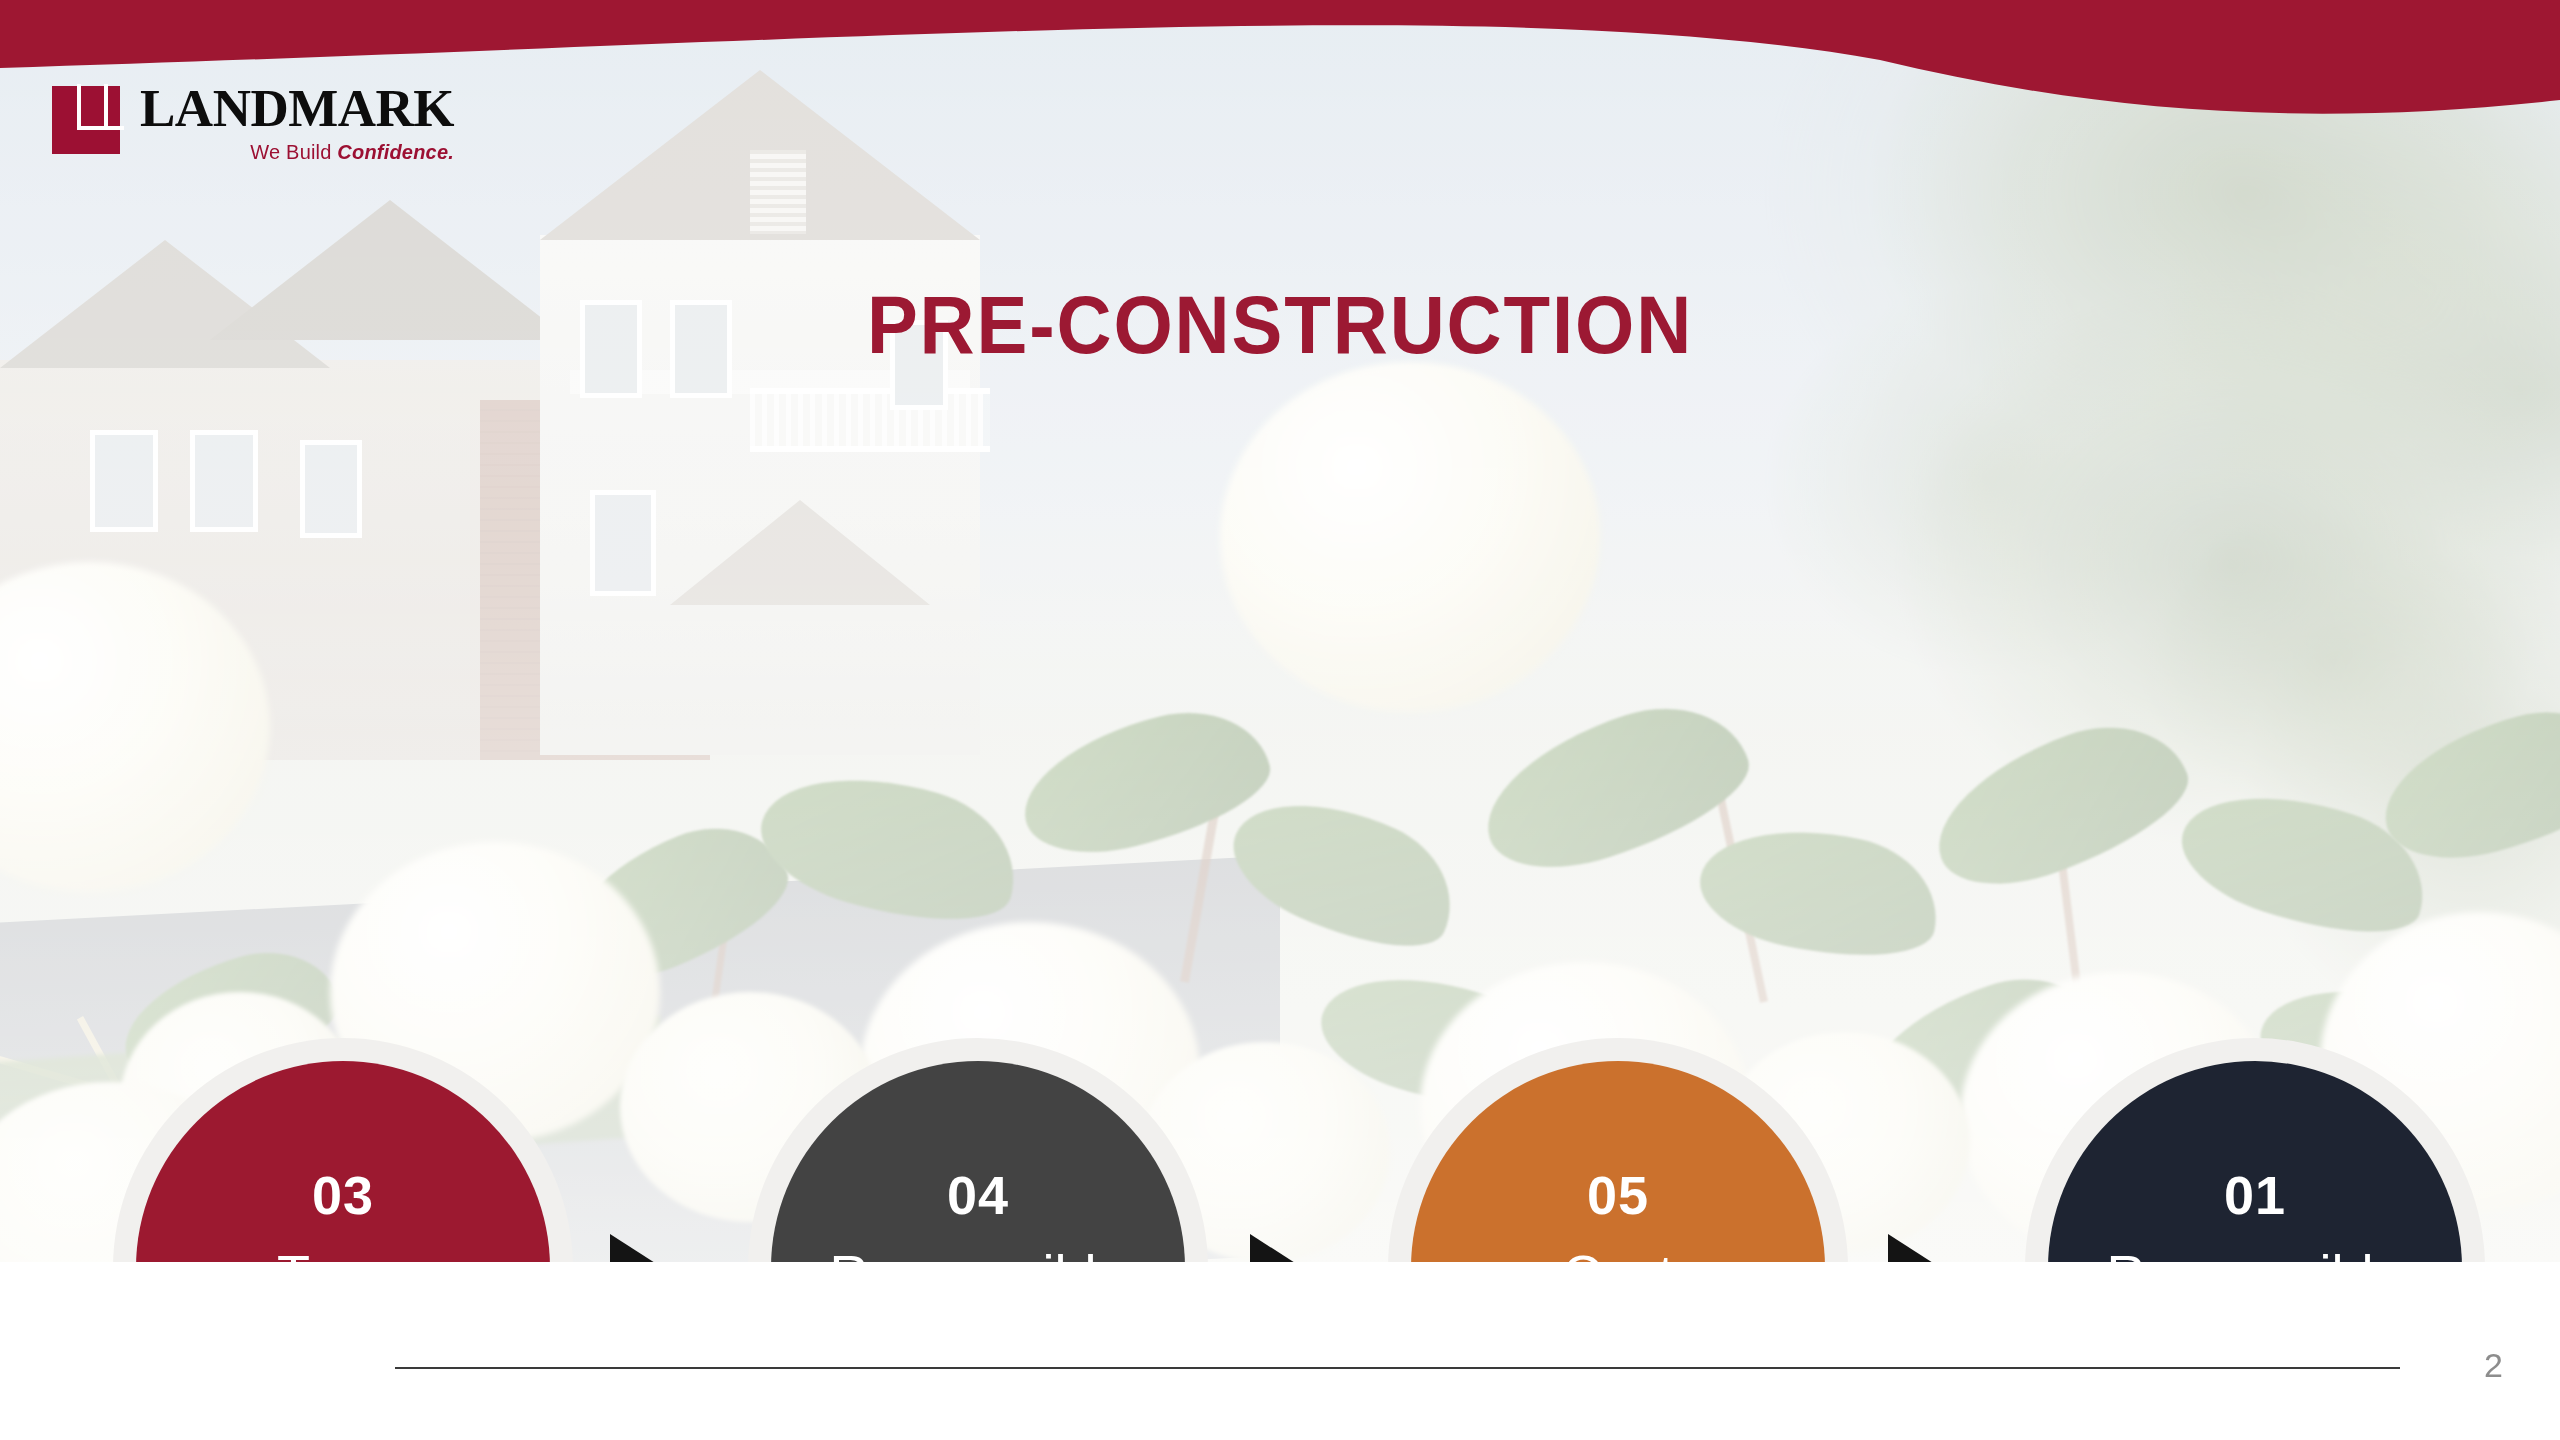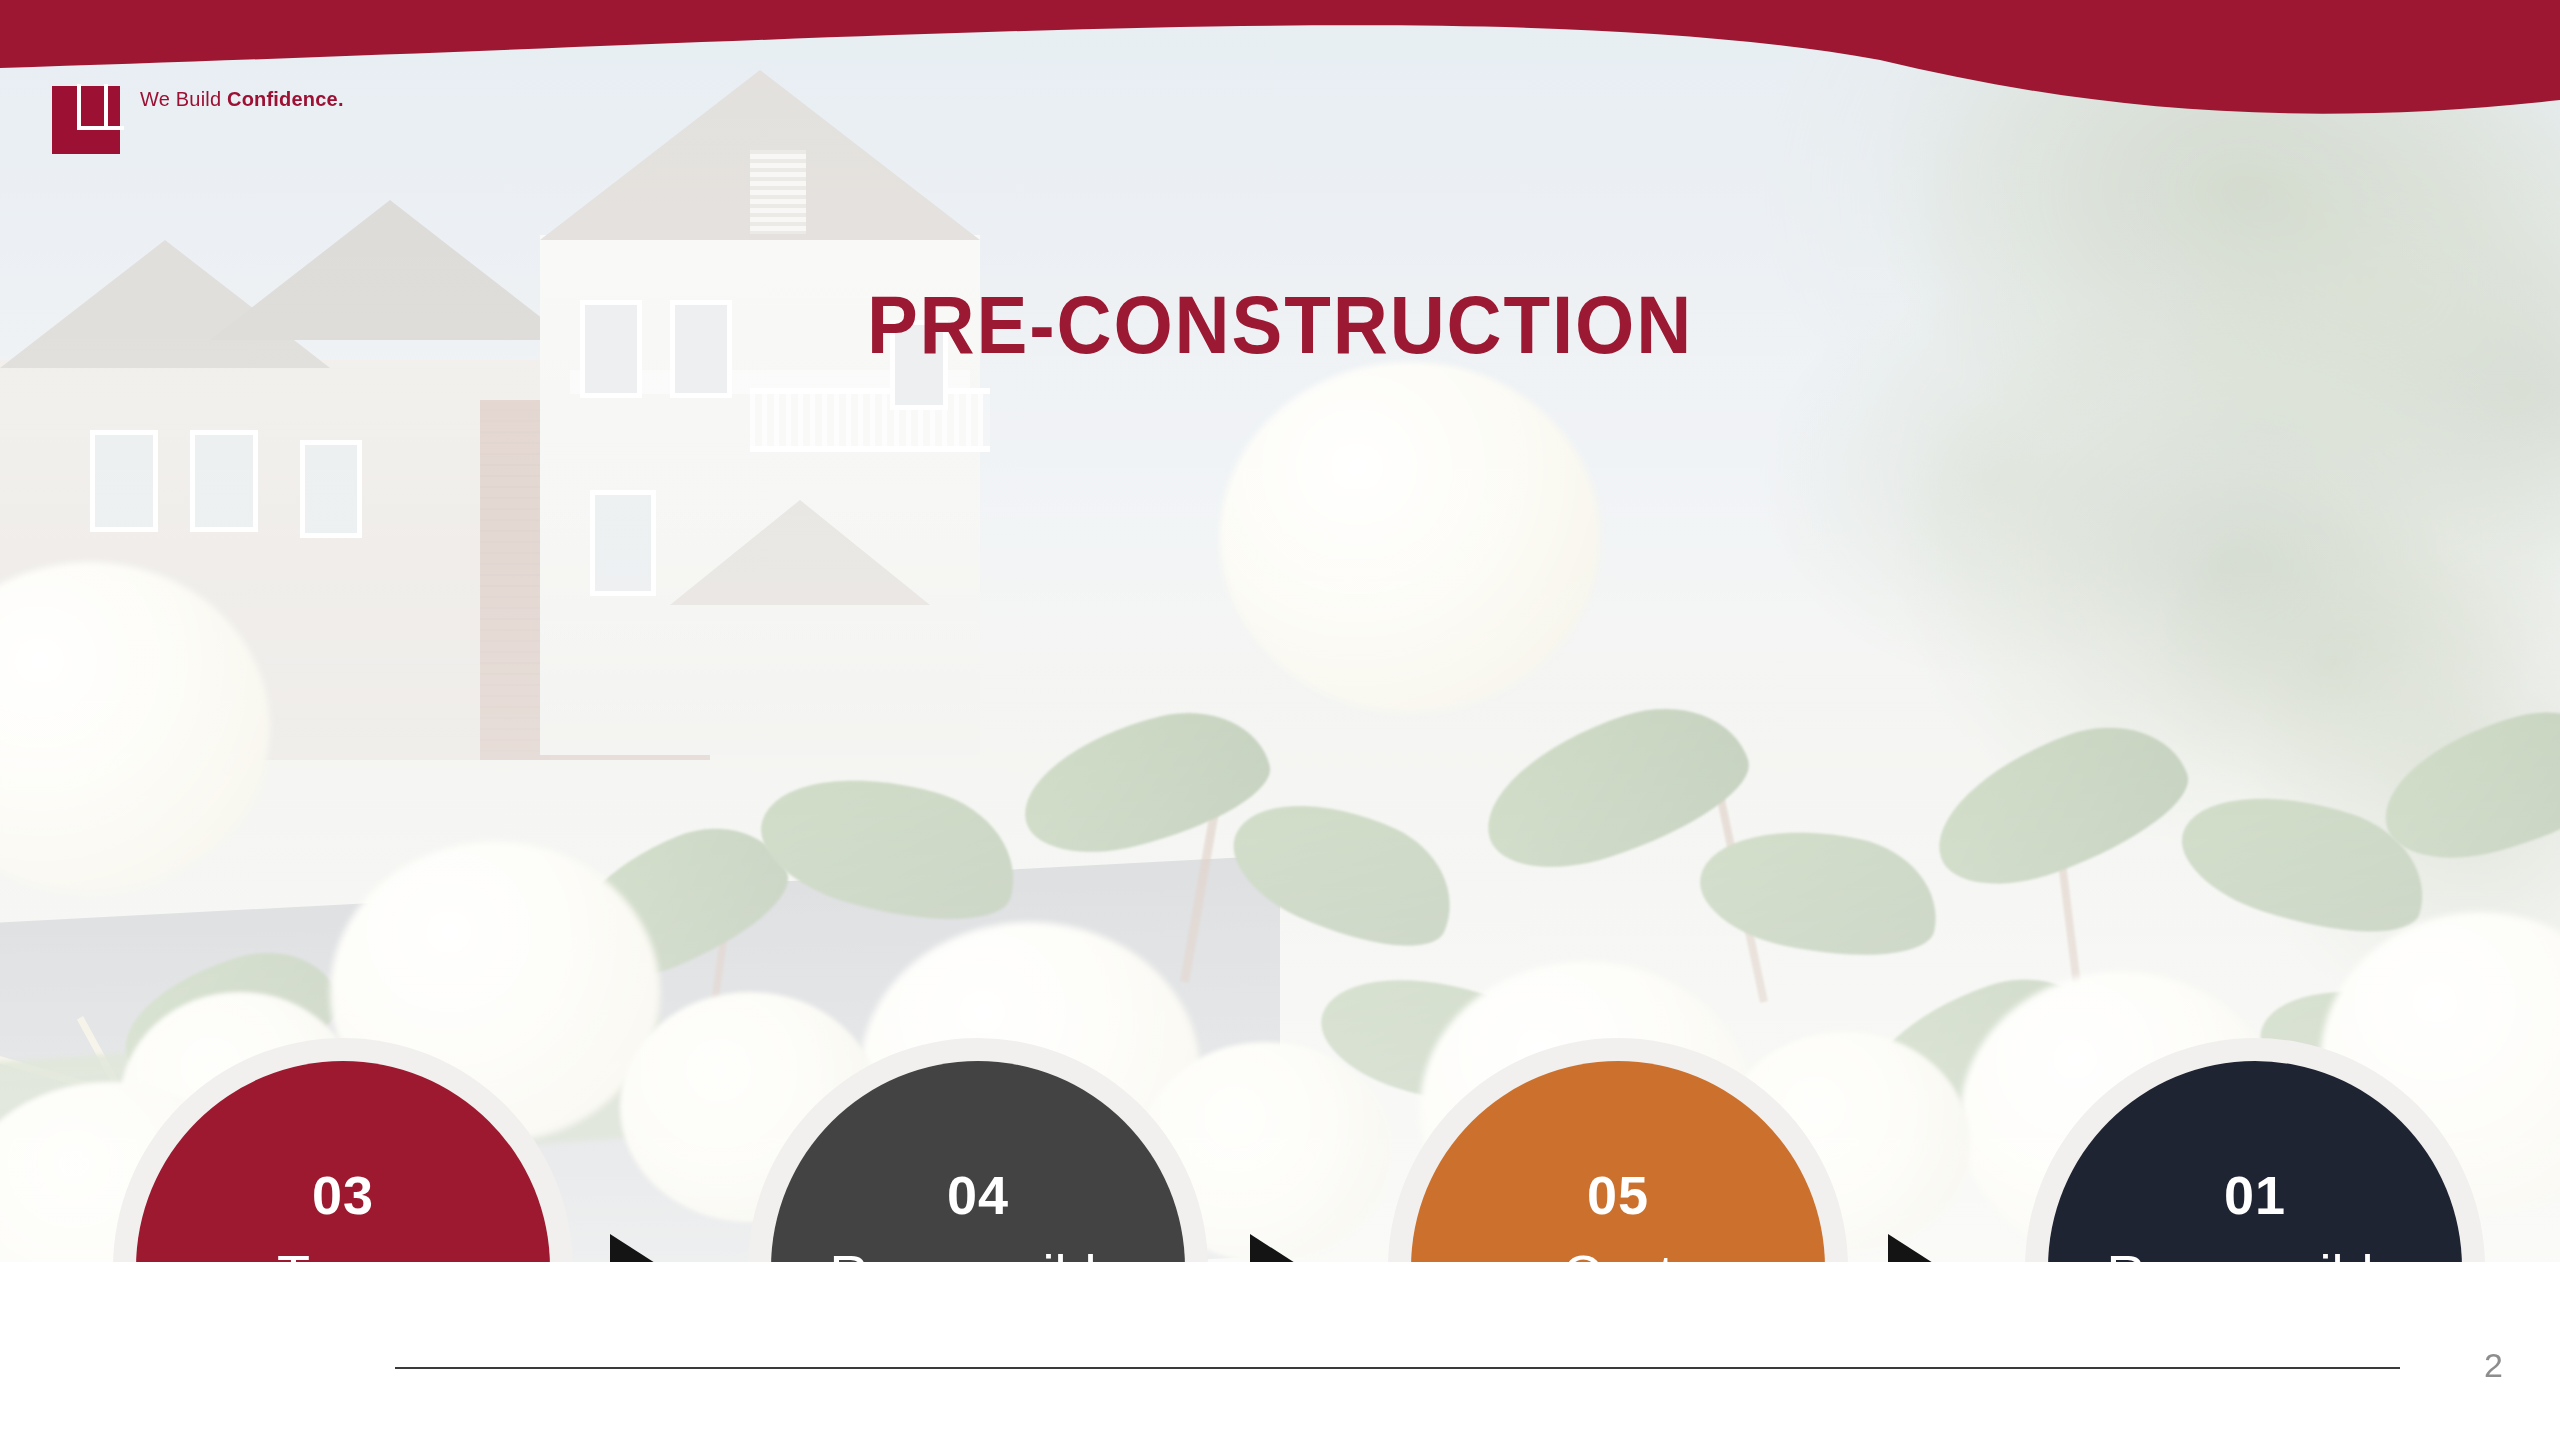--- a/index.html
+++ b/index.html
@@ -401,21 +401,21 @@
     color: #0d0d0d;
     line-height: 1;
   }
   .logo-tag {
     margin-top: 7px;
     text-align: right;
     font-size: 20px;
     color: #9c1033;
     letter-spacing: 0.2px;
   }
-  .logo-tag b { font-weight: bold; }
+  .logo-tag b { font-weight: bold; font-style: italic; }
 
   .footer-rule {
     position: absolute;
     left: 395px;
     top: 1367px;
     width: 2005px;
     height: 2px;
     background: #3a3a3a;
   }
   .page-num {
@@ -563,20 +563,21 @@
 
   <div class="footer"></div>
 
   <div class="logo-block">
     <div class="logo-mark" style="background: rgb(156, 16, 51);">
       <div class="cut-v"></div>
       <div class="cut-h"></div>
       <div class="cut-v2"></div>
     </div>
     <div class="logo-text">
+      <div class="logo-word">LANDMARK</div>
       <div class="logo-tag" style="color: rgb(156, 16, 51);"><span>We Build </span><b>Confidence.</b></div>
     </div>
   </div>
 
   <div class="footer-rule"></div>
 
   <div class="page-num">2</div>
 
 </div>
 

